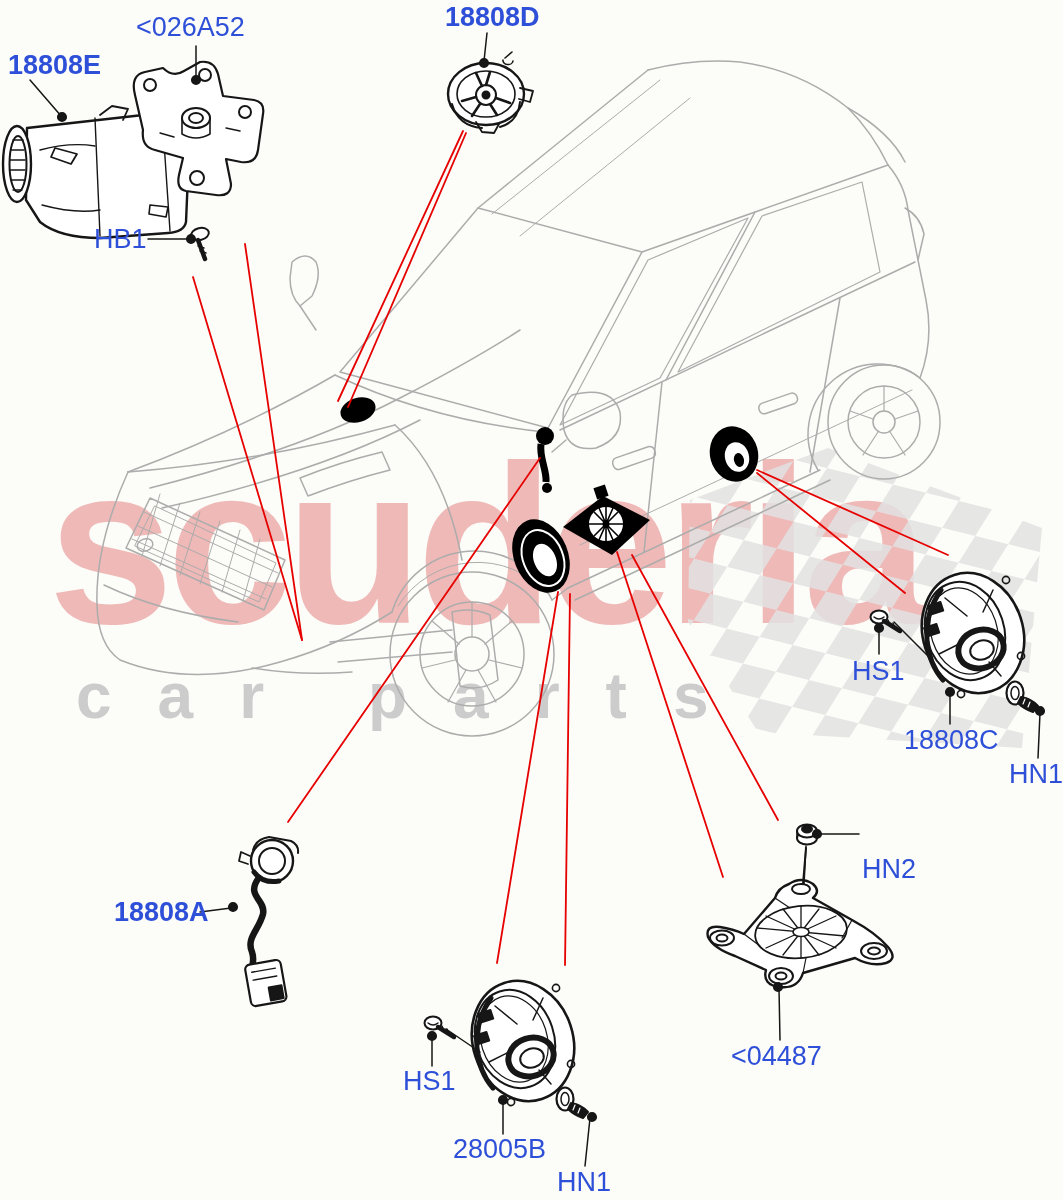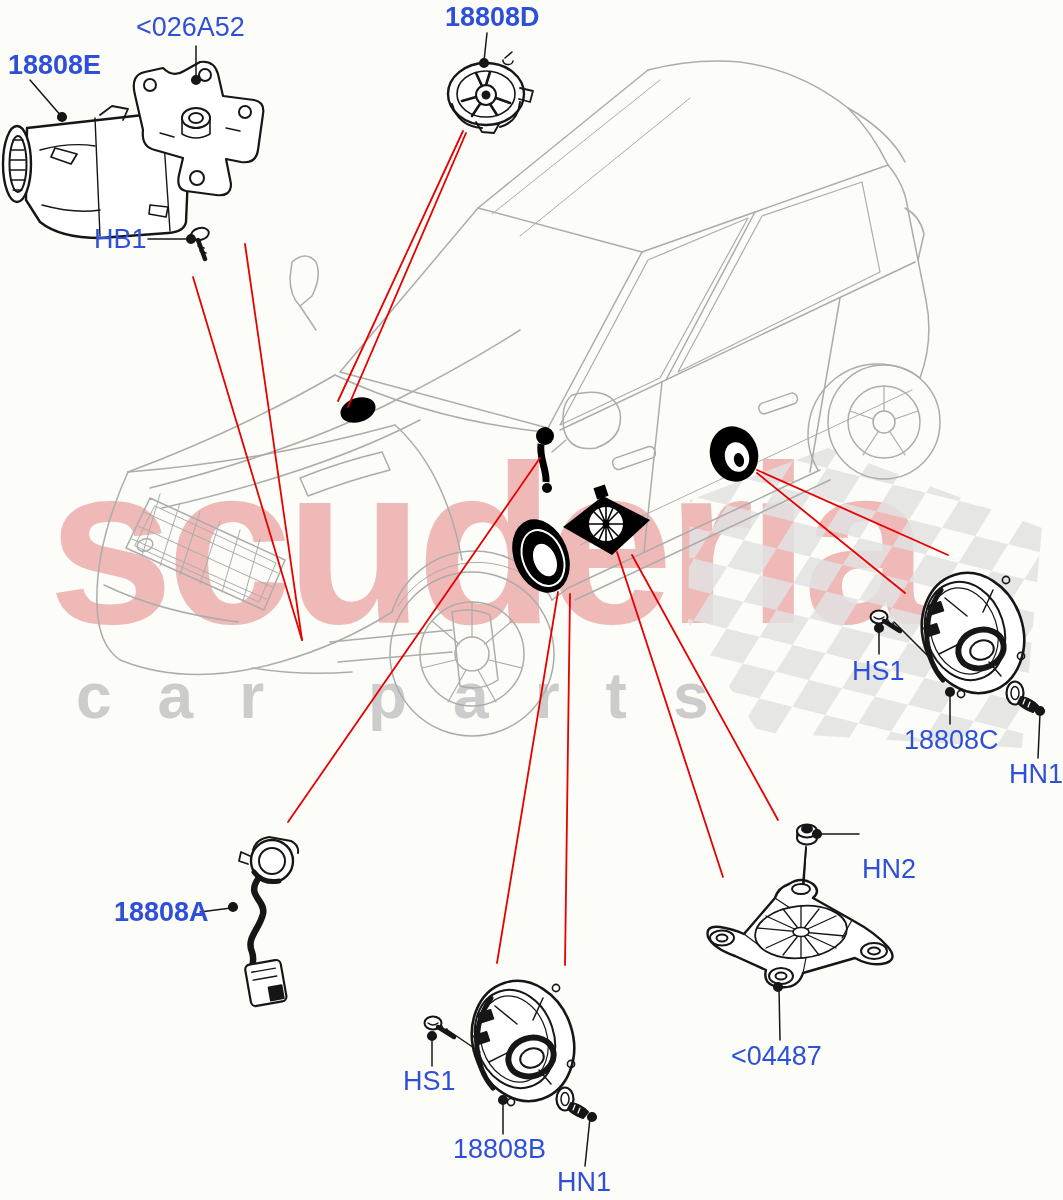--- a/index.html
+++ b/index.html
@@ -326,16 +326,16 @@
   <div class="callout" style="left:136px;top:14px;text-align:right;">&lt;026A52</div>
   <div class="callout" style="left:94px;top:226px;">HB1</div>
   <div class="callout" style="left:445px;top:4px;font-weight:bold;">18808D</div>
   <div class="callout" style="left:852px;top:658px;">HS1</div>
   <div class="callout" style="left:904px;top:727px;">18808C</div>
   <div class="callout" style="left:1009px;top:761px;">HN1</div>
   <div class="callout" style="left:862px;top:856px;">HN2</div>
   <div class="callout" style="left:731px;top:1043px;">&lt;04487</div>
   <div class="callout" style="left:114px;top:899px;font-weight:bold;">18808A</div>
   <div class="callout" style="left:403px;top:1068px;">HS1</div>
-  <div class="callout" style="left:453px;top:1136px;">18808B</div>
+  <div class="callout" style="left:453px;top:1136px;">28005B</div>
   <div class="callout" style="left:557px;top:1169px;">HN1</div>
 
 </div>
 
 </body></html>

